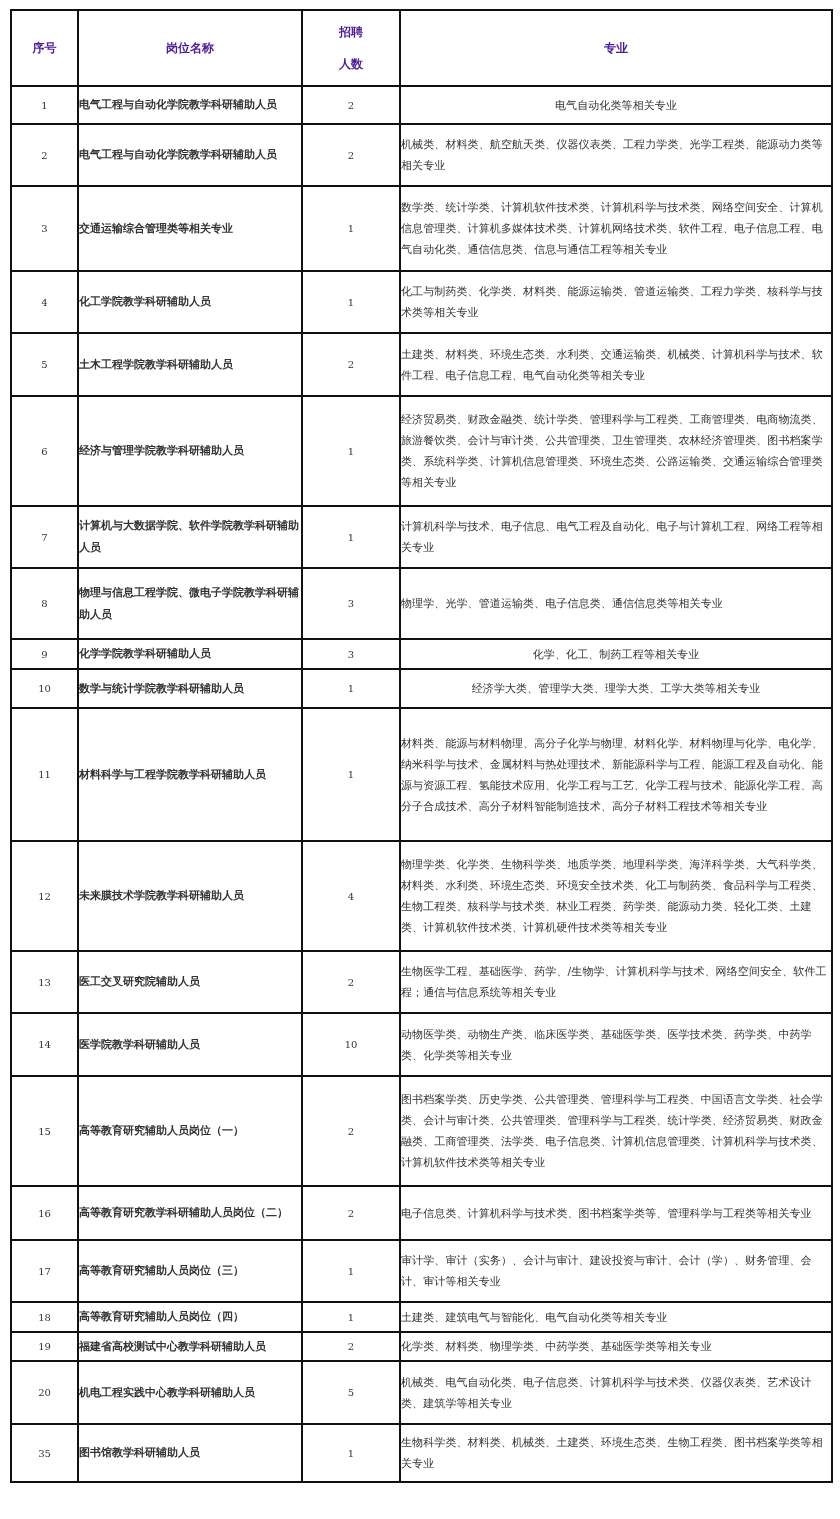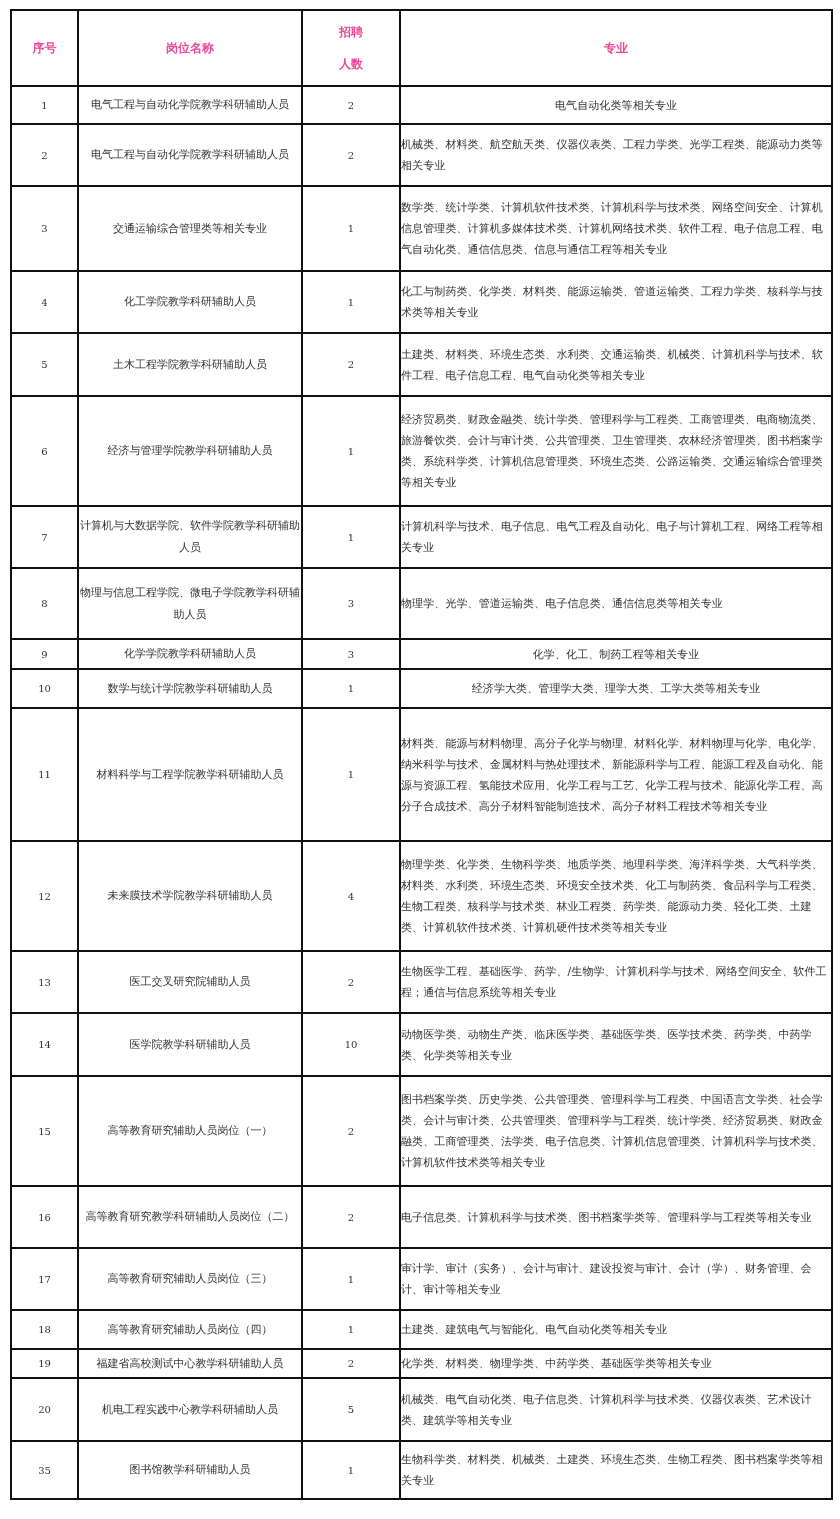--- a/index.html
+++ b/index.html
@@ -5,25 +5,25 @@
   html, body { margin: 0; padding: 0; background: #ffffff; }
   body { width: 840px; height: 1519px; position: relative; overflow: hidden;
          font-family: "DejaVu Sans", "Liberation Sans", sans-serif; color: #333333; }
   table.jobs {
     position: absolute; left: 10px; top: 9px;
     width: 821px; border-collapse: collapse; table-layout: fixed;
   }
   table.jobs td, table.jobs th {
     border: 2px solid #111111; padding: 0; vertical-align: middle;
   }
-  th { font-weight: bold; font-size: 12px; color: #ec4899; text-align: center; }
+  th { font-weight: bold; font-size: 12px; color: #4c1d95; text-align: center; }
   th .two-line { line-height: 32px; }
   td { font-size: 11px; line-height: 21px; }
   td.seq { text-align: center; font-size: 10px; font-family: "DejaVu Serif", serif; }
-  td.name { text-align: center; padding: 0 4px; line-height: 22px; }
+  td.name { padding: 0 4px; line-height: 22px; font-weight: bold; }
   td.count { text-align: center; font-size: 10px; font-family: "DejaVu Serif", serif; }
   td.major { text-align: left; padding: 0 0 0 0; word-break: break-all; letter-spacing: 0.1px; }
   td.major.center { text-align: center; }
 </style>
 </head>
 <body>
 
 <table class="jobs">
   <colgroup>
     <col style="width:67px">
@@ -126,33 +126,33 @@
     <td class="name">医学院教学科研辅助人员</td>
     <td class="count">10</td>
     <td class="major">动物医学类、动物生产类、临床医学类、基础医学类、医学技术类、药学类、中药学类、化学类等相关专业</td>
   </tr>
       <tr style="height: 110px;">
     <td class="seq">15</td>
     <td class="name">高等教育研究辅助人员岗位（一）</td>
     <td class="count">2</td>
     <td class="major">图书档案学类、历史学类、公共管理类、管理科学与工程类、中国语言文学类、社会学类、会计与审计类、公共管理类、管理科学与工程类、统计学类、经济贸易类、财政金融类、工商管理类、法学类、电子信息类、计算机信息管理类、计算机科学与技术类、计算机软件技术类等相关专业</td>
   </tr>
-      <tr style="height: 62px;">
+      <tr style="height: 54px;">
     <td class="seq">16</td>
     <td class="name">高等教育研究教学科研辅助人员岗位（二）</td>
     <td class="count">2</td>
     <td class="major">电子信息类、计算机科学与技术类、图书档案学类等、管理科学与工程类等相关专业</td>
   </tr>
       <tr style="height: 62px;">
     <td class="seq">17</td>
     <td class="name">高等教育研究辅助人员岗位（三）</td>
     <td class="count">1</td>
     <td class="major">审计学、审计（实务）、会计与审计、建设投资与审计、会计（学）、财务管理、会计、审计等相关专业</td>
   </tr>
-      <tr style="height: 39px;">
+      <tr style="height: 30px;">
     <td class="seq">18</td>
     <td class="name">高等教育研究辅助人员岗位（四）</td>
     <td class="count">1</td>
     <td class="major">土建类、建筑电气与智能化、电气自动化类等相关专业</td>
   </tr>
       <tr style="height: 29px;">
     <td class="seq">19</td>
     <td class="name">福建省高校测试中心教学科研辅助人员</td>
     <td class="count">2</td>
     <td class="major">化学类、材料类、物理学类、中药学类、基础医学类等相关专业</td>

